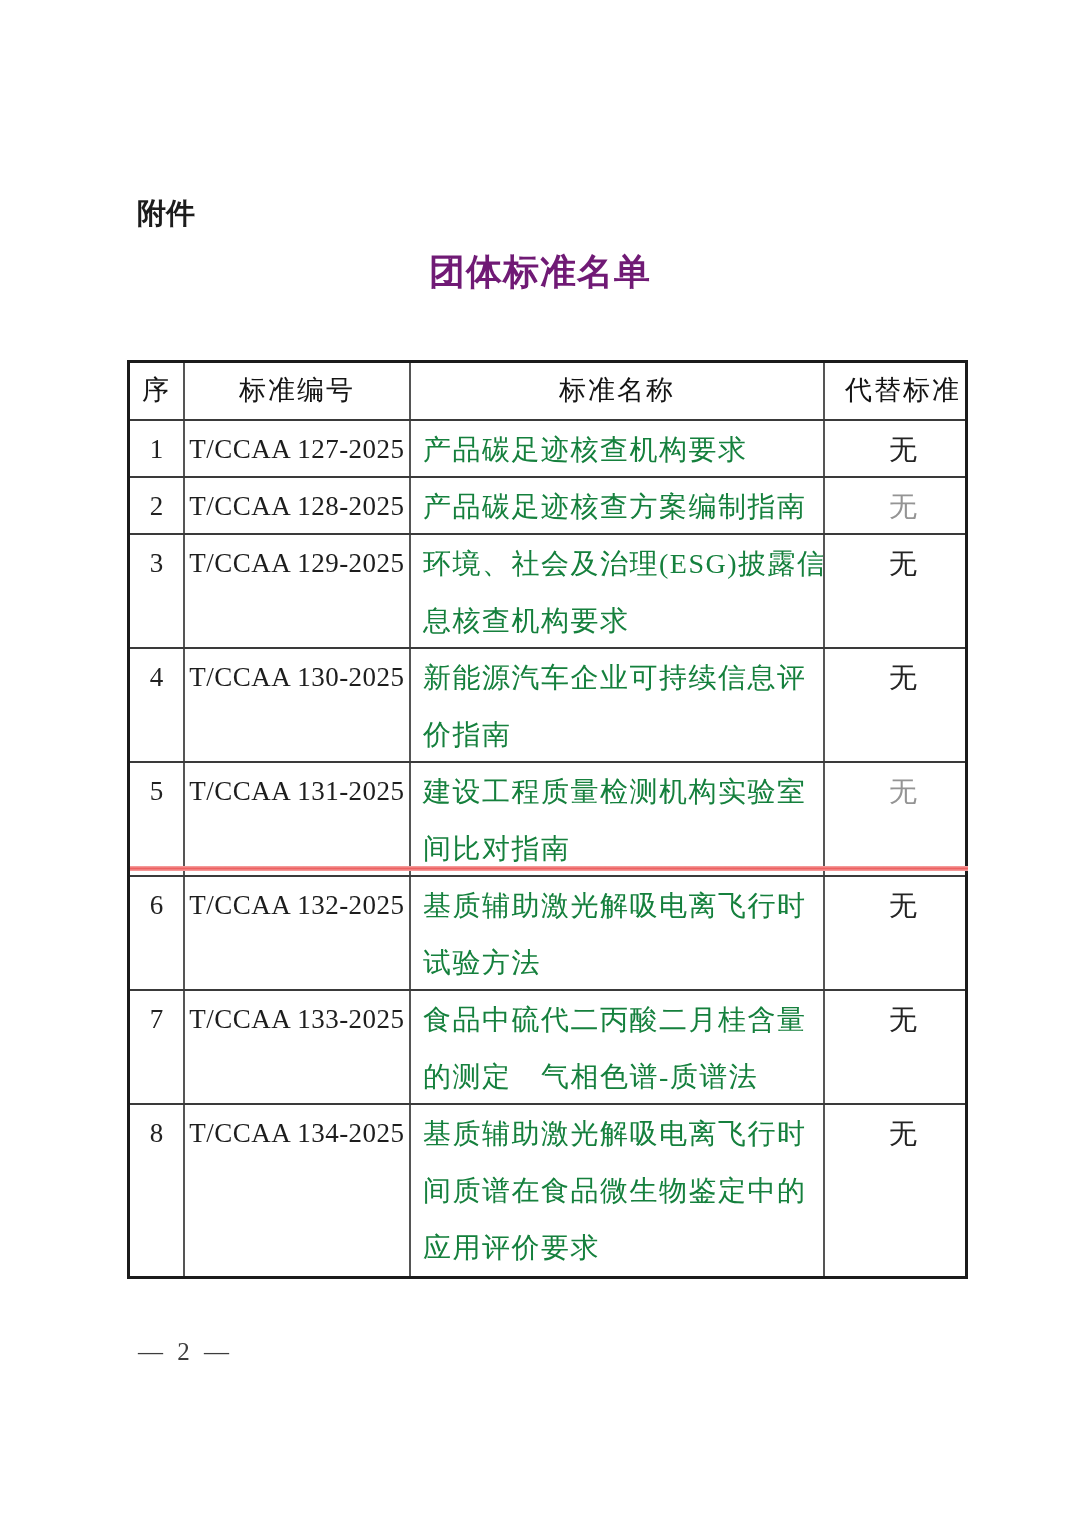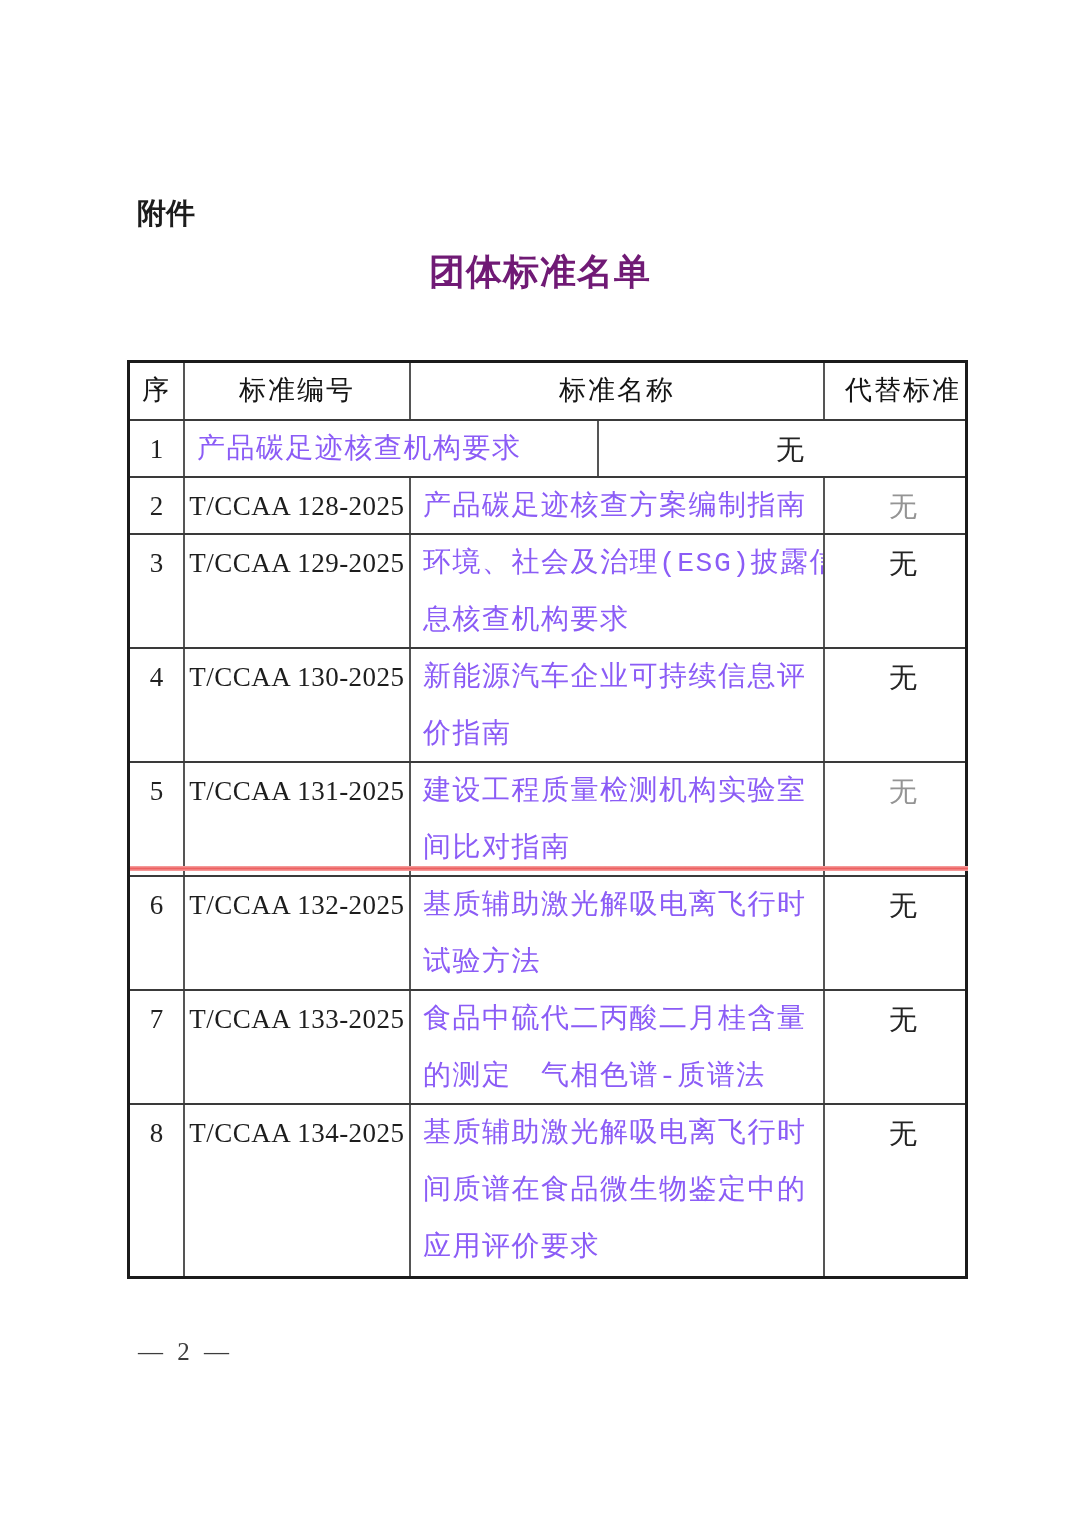--- a/index.html
+++ b/index.html
@@ -60,23 +60,22 @@
   .num{
     text-align:center;font-size:27px;line-height:57px;color:#222;
   }
   .code{
     text-align:center;font-size:27px;line-height:57px;
     letter-spacing:0.5px;color:#1d1d1d;white-space:pre;
   }
   .name{
     padding-left:12px;text-align:left;
     font-size:28px;line-height:57px;
-    letter-spacing:1.5px;color:#8b5cf6;
+    letter-spacing:1.5px;color:#15803d;
     white-space:pre;
-    font-family:Liberation Mono, monospace;
   }
   .rep{
     text-align:center;font-size:28px;line-height:57px;color:#242424;
   }
   .rep.dim{color:#949494;}
 
   .red-line{
     position:absolute;left:130px;top:866px;width:838px;height:5px;
     background:linear-gradient(to bottom,#f7a6a6,#ec6161,#f7a6a6);
   }
@@ -97,20 +96,21 @@
 
   <div class="stable">
       <div class="t-row t-header">
         <div class="t-cell c0">序号</div>
         <div class="t-cell c1">标准编号</div>
         <div class="t-cell c2">标准名称</div>
         <div class="t-cell c3">代替标准号</div>
       </div>
       <div class="t-row" style="height: 57px;">
         <div class="t-cell c0 num">1</div>
+        <div class="t-cell c1 code">T/CCAA 127-2025</div>
         <div class="t-cell c2 name">产品碳足迹核查机构要求</div>
         <div class="t-cell c3 rep">无</div>
       </div>
       <div class="t-row" style="height: 57px;">
         <div class="t-cell c0 num">2</div>
         <div class="t-cell c1 code">T/CCAA 128-2025</div>
         <div class="t-cell c2 name">产品碳足迹核查方案编制指南</div>
         <div class="t-cell c3 rep dim">无</div>
       </div>
       <div class="t-row" style="height: 114px;">

